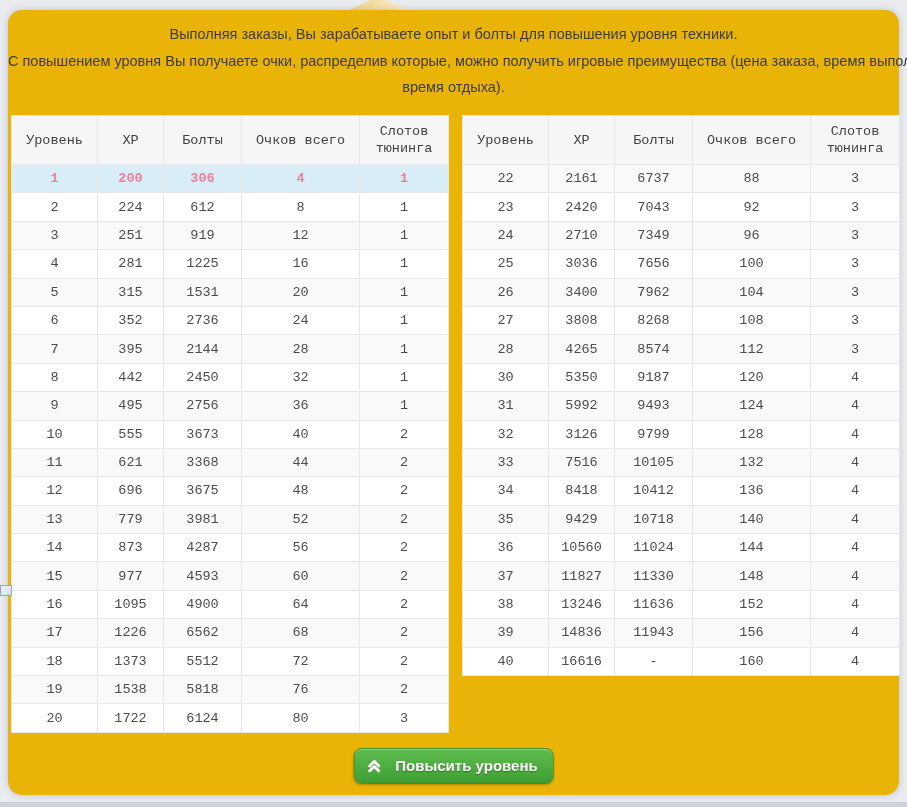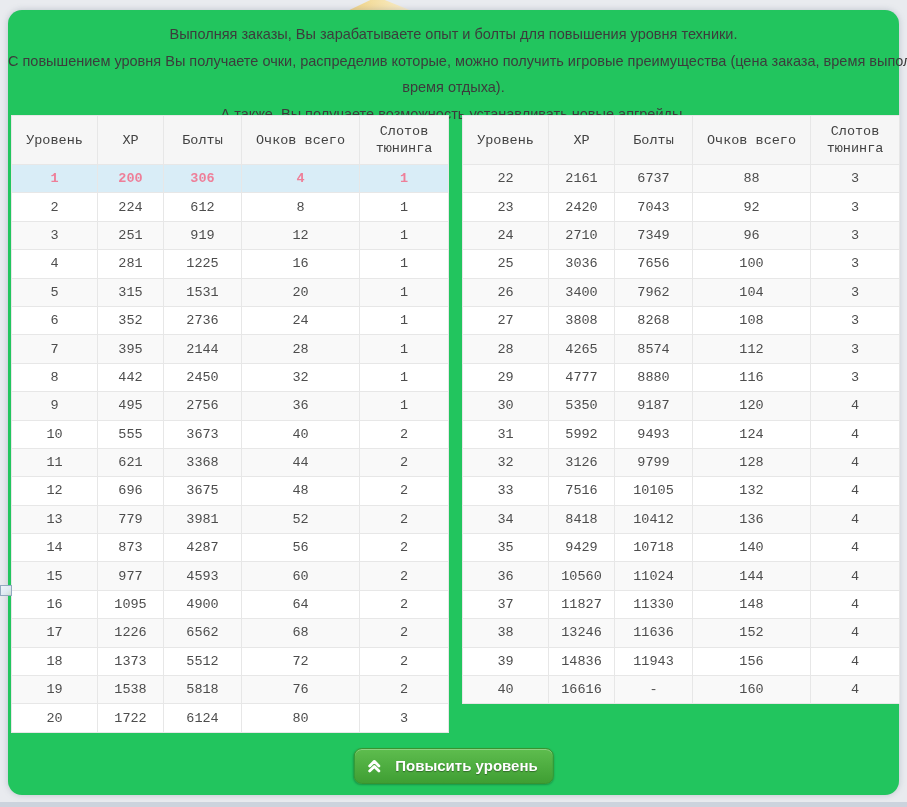--- a/index.html
+++ b/index.html
@@ -18,21 +18,21 @@
   }
   .broken-img{
     position:absolute;left:0px;top:585px;width:12px;height:11px;z-index:3;
     background:linear-gradient(135deg,#eef4fa 0%,#dfe9f2 60%,#cfe0d2 100%);
     border:1px solid #93a9c0;box-sizing:border-box;
   }
 
   
   .card{
     position:absolute;left:8px;top:10px;width:891px;height:785px;z-index:1;
-    background:#22c55e;border-radius:14px;
+    background:#eab308;border-radius:14px;
     box-shadow:0 0 6px rgba(110,120,140,0.35);
   }
 
   .intro{margin-top:11px;text-align:center;font-size:14.5px;line-height:26.5px;color:#3c3c3c;}
   .intro-line{white-space:nowrap;}
 
   table.lv-table{
     position:absolute;top:105px;border-collapse:collapse;table-layout:fixed;
     font-size:13.5px;color:#4d4d4d;text-align:center;
     background:#fff;
@@ -76,21 +76,20 @@
 <div class="screen">
 
   <div class="bg-arrow"></div>
 
   <div class="card">
 
     <div class="intro">
       <div class="intro-line">Выполняя заказы, Вы зарабатываете опыт и болты для повышения уровня техники.</div>
       <div class="intro-line">С повышением уровня Вы получаете очки, распределив которые, можно получить игровые преимущества (цена заказа, время выполнения,</div>
       <div class="intro-line">время отдыха).</div>
-      <div class="intro-line">А также, Вы получаете возможность устанавливать новые апгрейды.</div>
     </div>
 
     <table class="lv-table left">
       <colgroup>
         <col class="c1">
           <col class="c2">
           <col class="c3">
           <col class="c4">
           <col class="c5">
       </colgroup>
@@ -308,27 +307,20 @@
             <td>3</td>
           </tr>
           <tr>
             <td>28</td>
             <td>4265</td>
             <td>8574</td>
             <td>112</td>
             <td>3</td>
           </tr>
           <tr>
-            <td>29</td>
-            <td>4777</td>
-            <td>8880</td>
-            <td>116</td>
-            <td>3</td>
-          </tr>
-          <tr>
             <td>30</td>
             <td>5350</td>
             <td>9187</td>
             <td>120</td>
             <td>4</td>
           </tr>
           <tr>
             <td>31</td>
             <td>5992</td>
             <td>9493</td>

